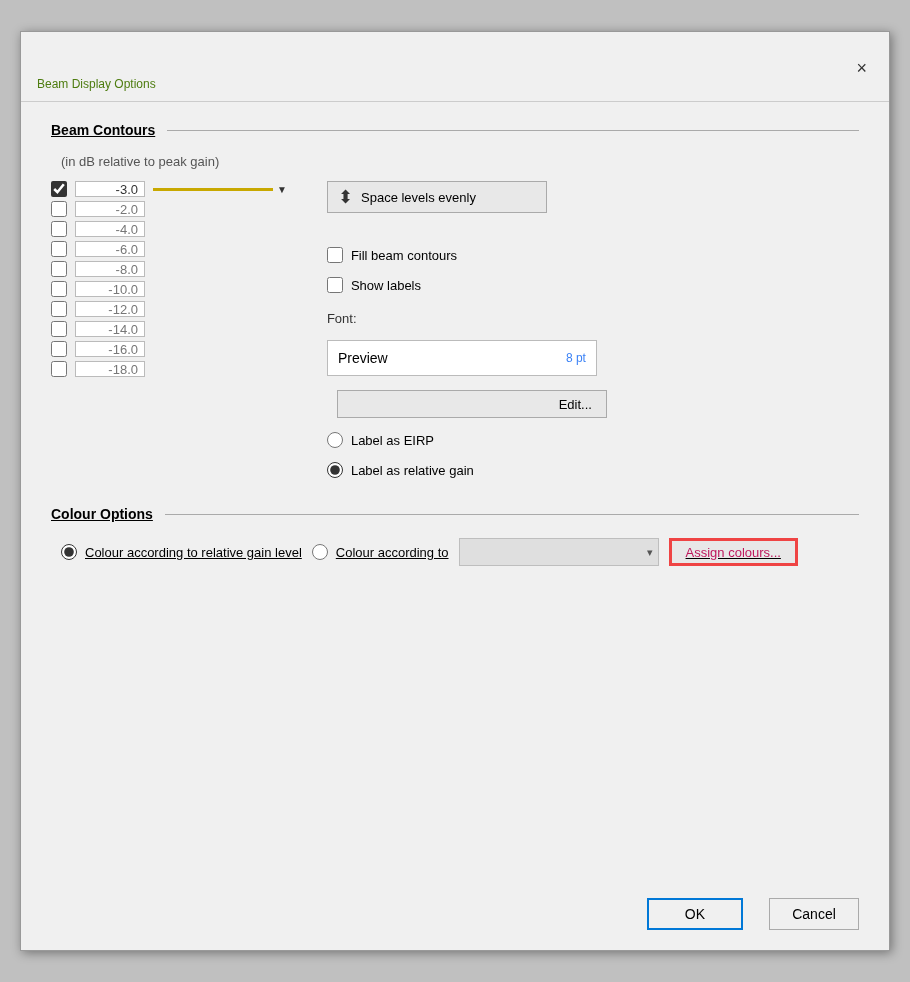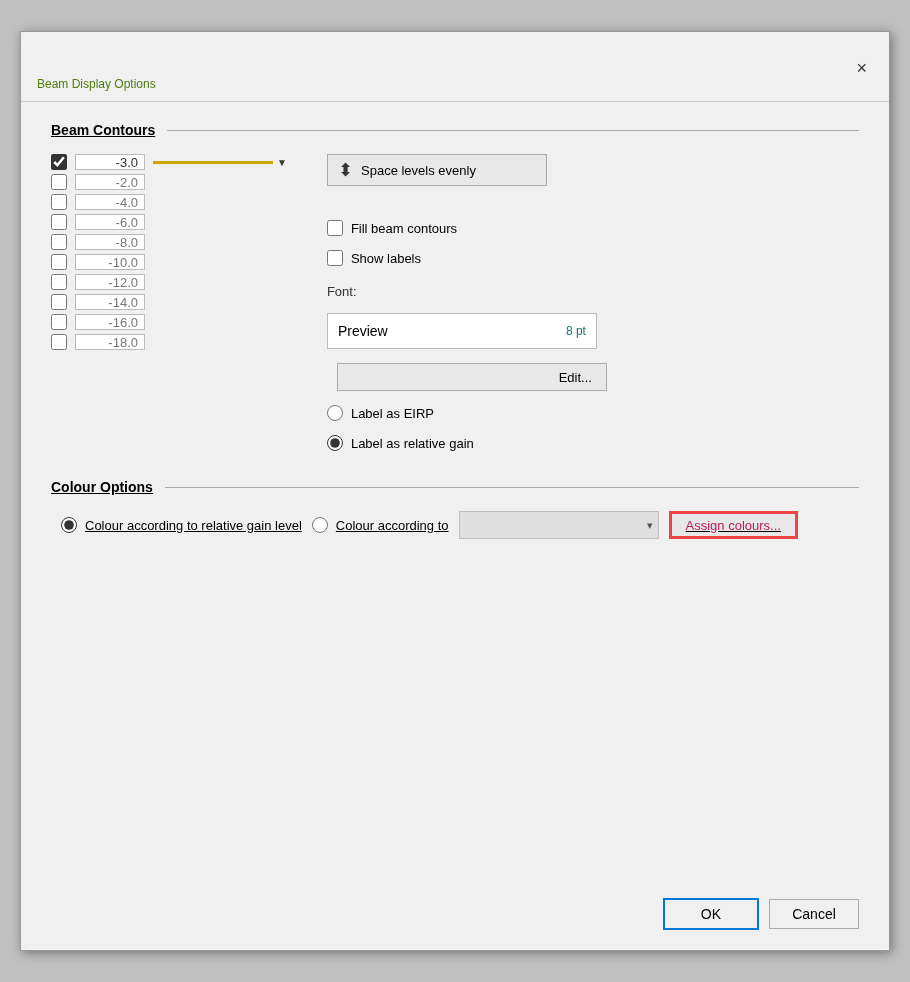--- a/index.html
+++ b/index.html
@@ -170,21 +170,21 @@
       height: 36px;
       display: flex;
       align-items: center;
       justify-content: space-between;
       padding: 0 10px;
       font-size: 14px;
       width: 270px;
     }
     .font-pt {
       font-size: 12px;
-      color: #0f766e;
+      color: #3b82f6;
     }
     .edit-btn {
       background: #e8e8e8;
       border: 1px solid #aaa;
       padding: 3px 14px;
       font-size: 13px;
       cursor: pointer;
       align-self: flex-end;
       height: 28px;
       width: 270px;
@@ -252,24 +252,23 @@
       border: 3px solid #ef4444;
       padding: 3px 14px;
       font-size: 13px;
       cursor: pointer;
       height: 28px;
       color: #be185d;
     }
     .dialog-footer {
       display: flex;
       justify-content: flex-end;
-      gap: 10px;
+      gap: 26px;
       padding: 16px 30px 20px;
       border-top: none;
-      align-items: center;
     }
     .ok-btn {
       background: #f0f0f0;
       border: 2px solid #0078d7;
       padding: 6px 36px;
       font-size: 14px;
       cursor: pointer;
       min-width: 90px;
     }
     .cancel-btn {
@@ -292,20 +291,21 @@
   </div>
 
   <div class="dialog-body">
 
     <div class="beam-contours-section">
       <div class="section-header">
         <span class="section-title">Beam Contours</span>
         <div class="section-line"></div>
       </div>
 
+      <div class="db-subtitle">(in dB relative to peak gain)</div>
 
       <div class="contours-layout">
 
         <div class="contour-list">
 
           <div class="contour-row">
             <input type="checkbox" class="contour-checkbox" checked="" style="">
             <input type="text" class="contour-input" value="-3.0" style="color: rgb(51, 51, 51);">
             <div class="color-bar-row">
               <div class="color-bar"></div>

